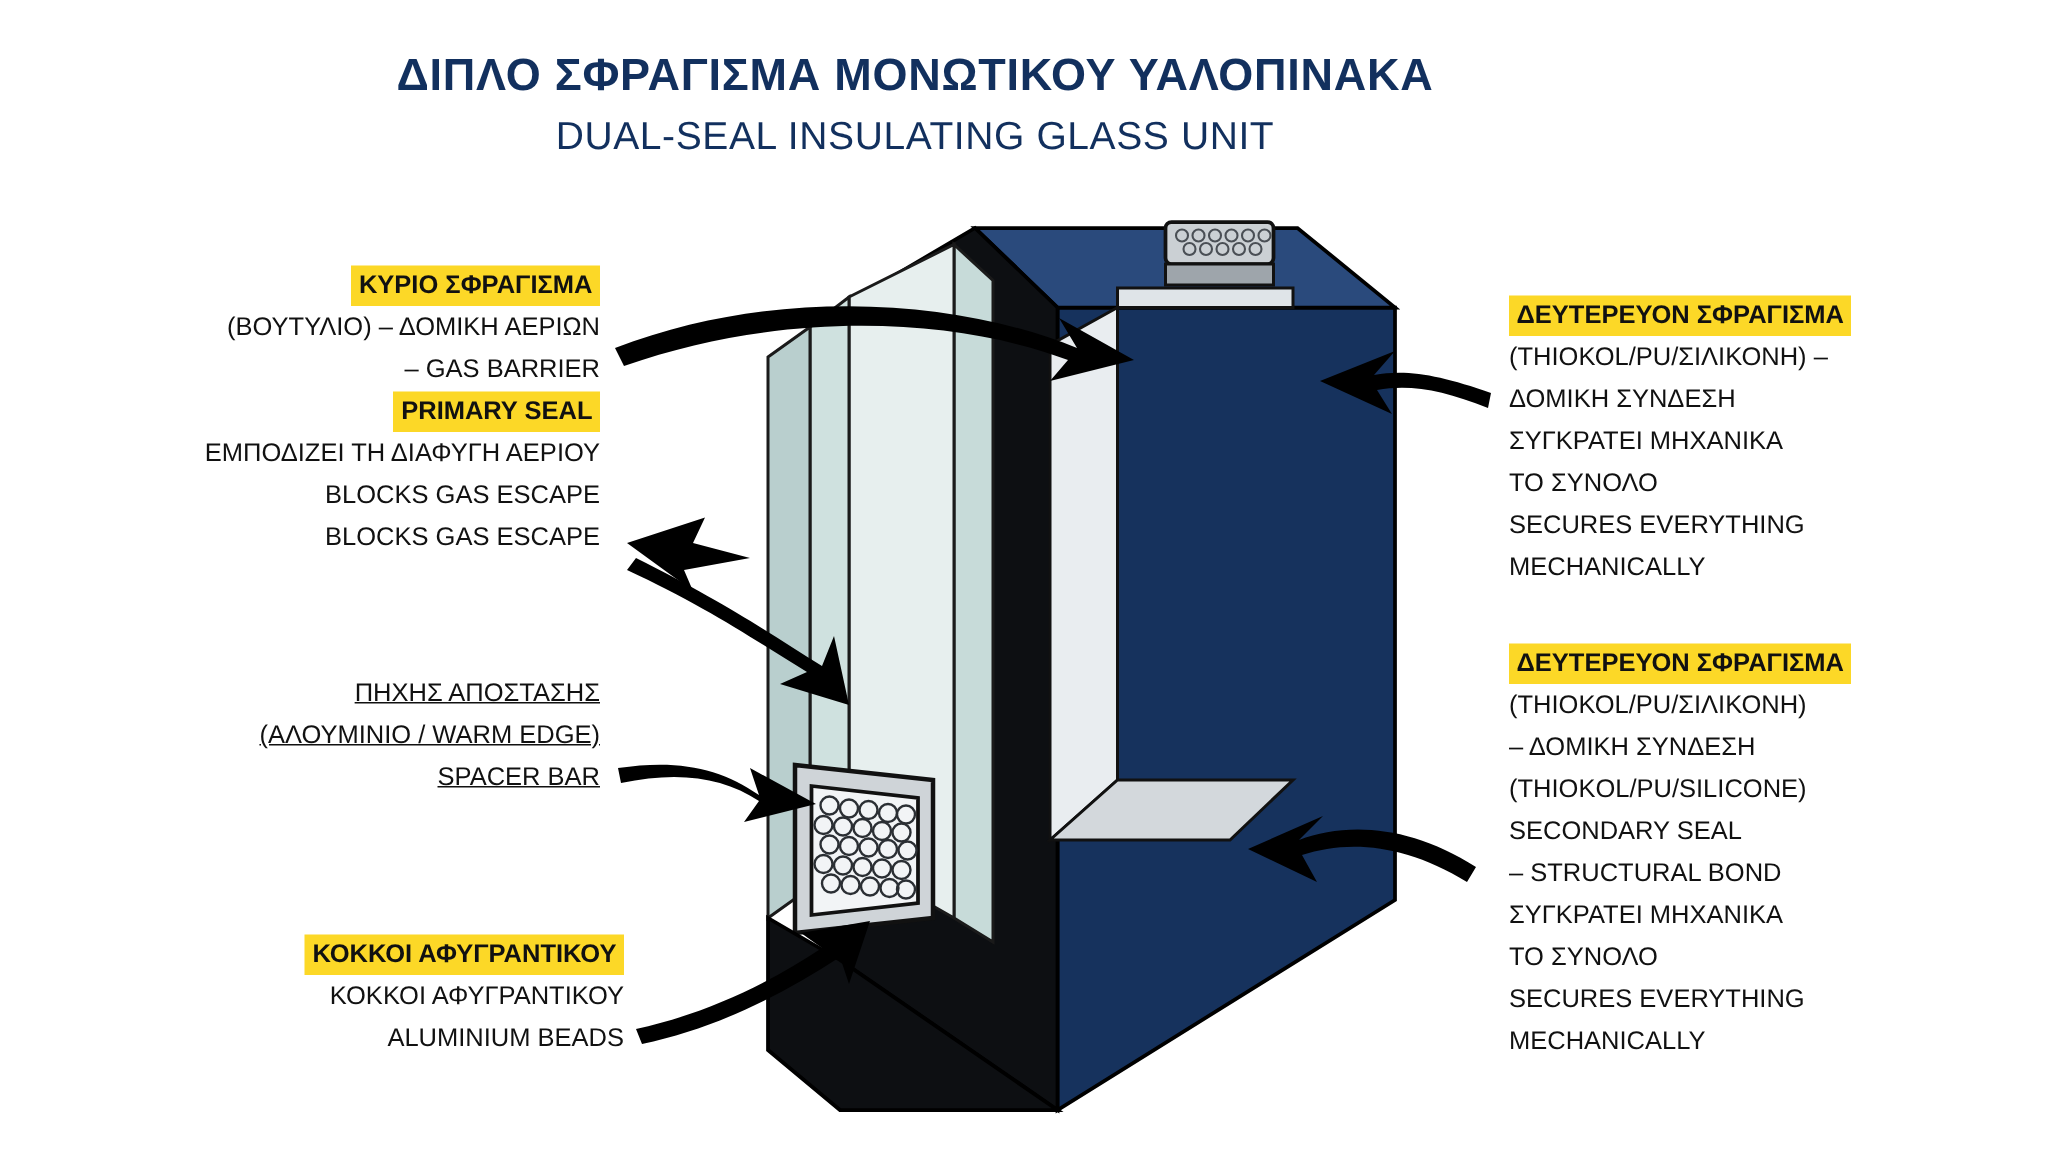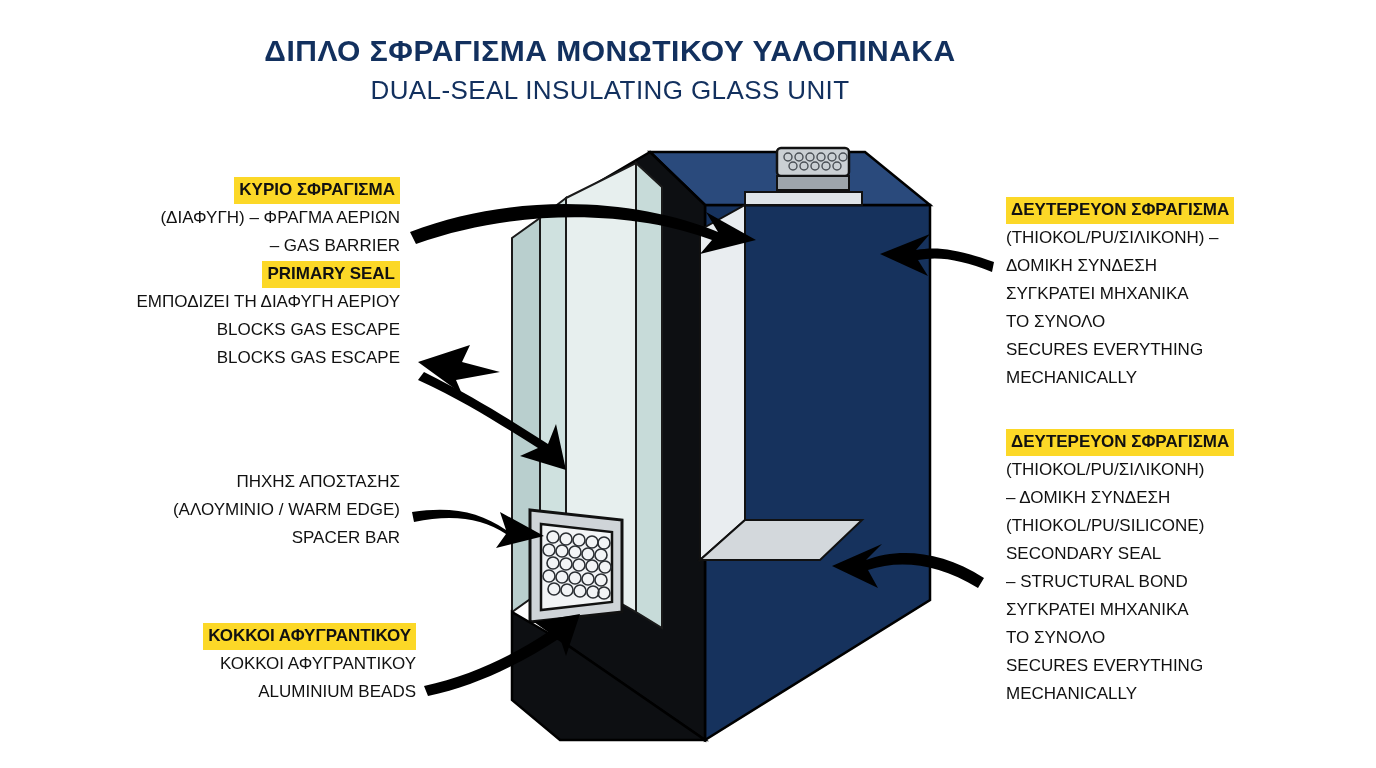--- a/index.html
+++ b/index.html
@@ -64,21 +64,21 @@
   .hl {
     background: #fcd827;
     font-weight: bold;
     padding: 1px 5px 2px 5px;
     display: inline-block;
     line-height: 24px;
   }
 
   
   #cal-primary   { left: 34px;  top: 176px;  width: 366px; }
-  #cal-spacer    { left: 34px;  top: 468px;  width: 366px; }
+  #cal-spacer    { left: 34px;  top: 448px;  width: 366px; text-decoration: underline; }
   #cal-desiccant { left: 40px;  top: 622px;  width: 376px; }
 
   
   #cal-secondary-top { left: 1006px; top: 196px; width: 350px; }
   #cal-secondary-bot { left: 1006px; top: 428px; width: 360px; }
 
   
   #artwork {
     position: absolute;
     left: 0; top: 0;
@@ -180,21 +180,21 @@
       <path d="M424,686 C470,676 512,656 548,632 L534,622 L580,614 L566,656 L560,638 C520,664 476,686 428,696 Z"></path>
 
       <path d="M994,262 C960,250 938,246 916,250 L930,234 L880,254 L928,276 L918,260 C940,256 962,260 992,272 Z"></path>
 
       <path d="M984,578 C940,550 898,548 866,560 L882,544 L832,566 L878,588 L868,570 C898,560 936,562 978,588 Z"></path>
     </g>
   </svg>
 
   <div class="callout left" id="cal-primary">
     <div class="line"><span class="hl">ΚΥΡΙΟ ΣΦΡΑΓΙΣΜΑ</span></div>
-    <div class="line">(ΔΙΑΦΥΓΗ) – ΦΡΑΓΜΑ ΑΕΡΙΩΝ</div>
+    <div class="line">(ΒΟΥΤΥΛΙΟ) – ΔΟΜΙΚΗ ΑΕΡΙΩΝ</div>
     <div class="line">– GAS BARRIER</div>
     <div class="line"><span class="hl">PRIMARY SEAL</span></div>
     <div class="line">ΕΜΠΟΔΙΖΕΙ ΤΗ ΔΙΑΦΥΓΗ ΑΕΡΙΟΥ</div>
     <div class="line">BLOCKS GAS ESCAPE</div>
     <div class="line">BLOCKS GAS ESCAPE</div>
   </div>
 
   <div class="callout left" id="cal-spacer">
     <div class="line">ΠΗΧΗΣ ΑΠΟΣΤΑΣΗΣ</div>
     <div class="line">(ΑΛΟΥΜΙΝΙΟ / WARM EDGE)</div>

